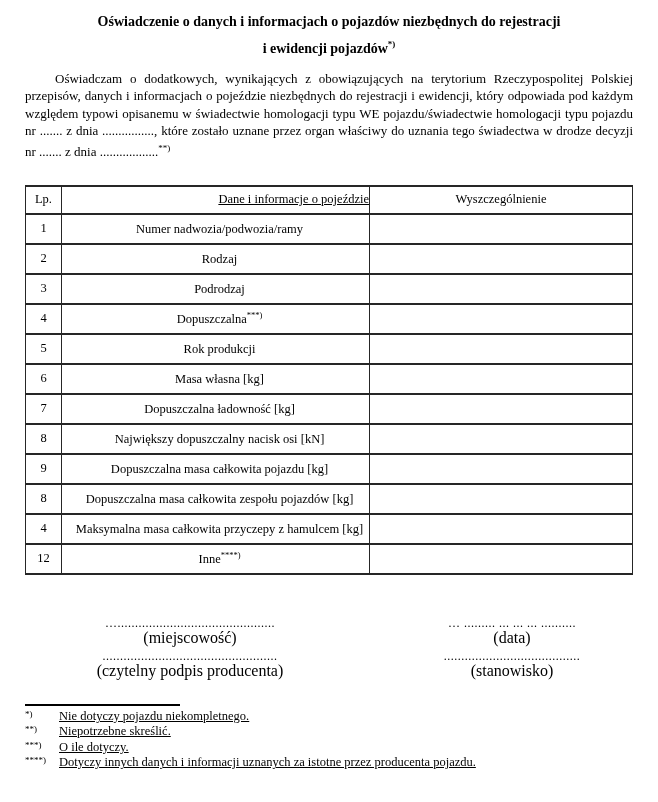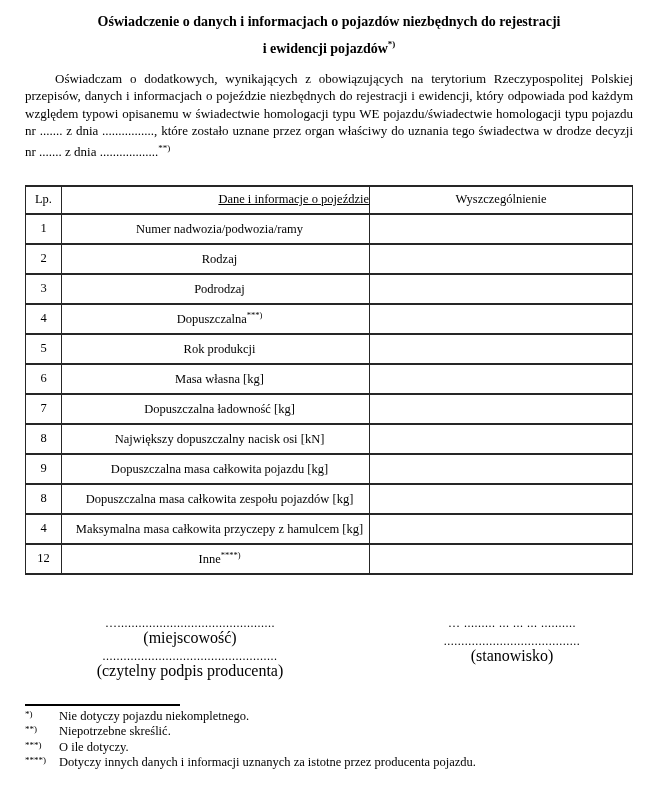--- a/index.html
+++ b/index.html
@@ -76,21 +76,21 @@
     border-top:2px solid #000;
     margin:0 0 3px 0;
   }
   .fn-line { display:flex; font-size:12.5px; line-height:15.5px; }
   .fn-marker {
     flex:none;
     width:34px;
     font-size:9px;
     transform:translateY(-2px);
   }
-  .fn-text { flex:1; }
+  .fn-text { flex:1;text-decoration:underline; }
 </style>
 </head>
 <body>
 
 <div class="page">
 
   <div class="title">
     <div>Oświadczenie o danych i informacjach o pojazdów niezbędnych do rejestracji</div>
     <div><span>i ewidencji pojazdów</span><sup>*)</sup></div>
   </div>
@@ -171,20 +171,21 @@
 
   <div class="sig-row">
     <div class="sig-block sig-left">
       <div class="dots">….............................................</div>
       <div class="sig-label">(miejscowość)</div>
       <div class="dots sig-gap">..................................................</div>
       <div class="sig-label">(czytelny podpis producenta)</div>
     </div>
     <div class="sig-block sig-right">
       <div class="dots">… ......... ... ... ... ..........</div>
+      <div class="sig-label">(data)</div>
       <div class="dots sig-gap">.......................................</div>
       <div class="sig-label">(stanowisko)</div>
     </div>
   </div>
 
   <div class="footnotes">
     <div class="fn-rule"></div>
     <div class="fn-line">
       <span class="fn-marker">*)</span>
       <span class="fn-text">Nie dotyczy pojazdu niekompletnego.</span>

